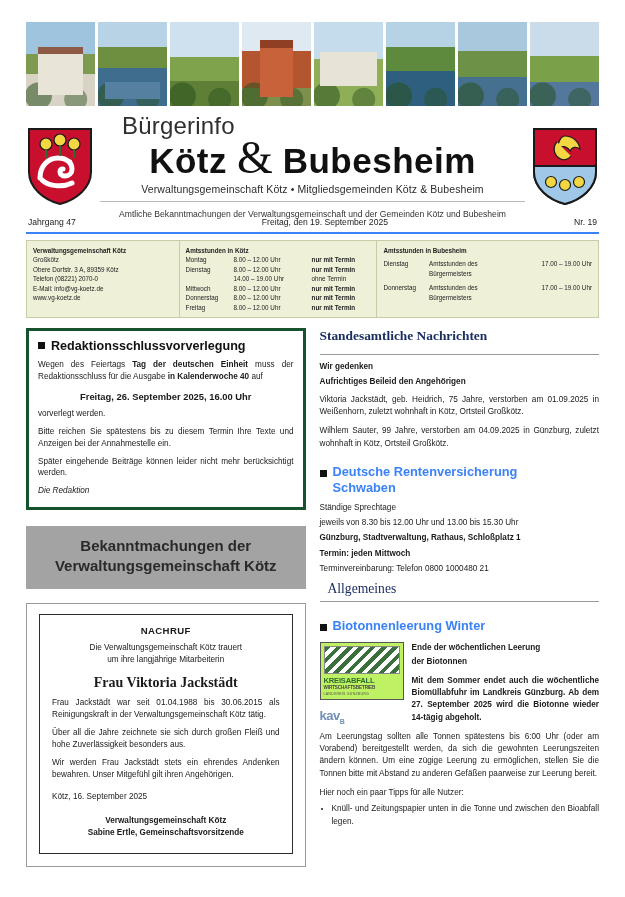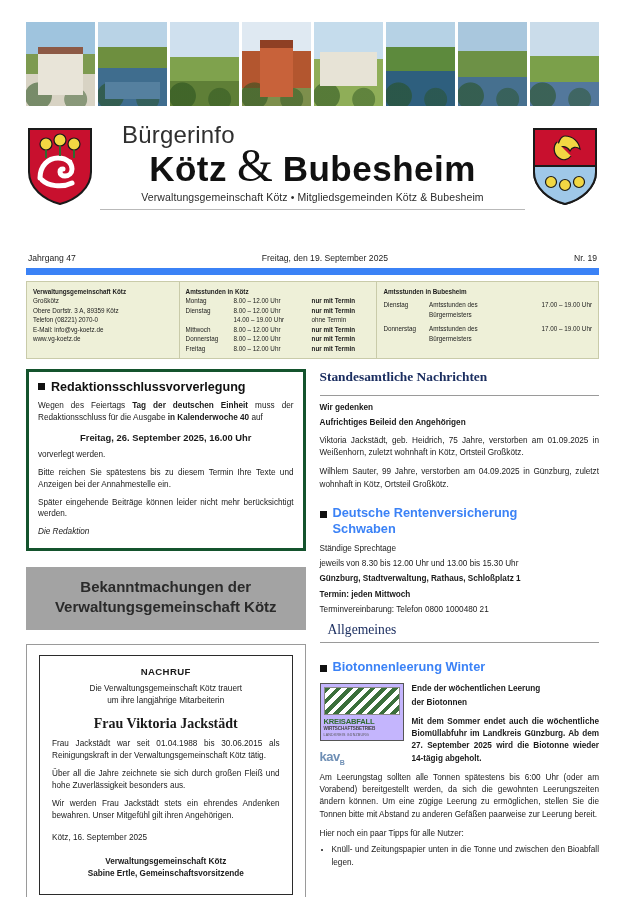--- a/index.html
+++ b/index.html
@@ -114,22 +114,21 @@
     border-top: 1px solid #b9b9b9;
     margin-top: 6px;
   }
   .issueline {
     display: flex;
     justify-content: space-between;
     align-items: center;
     font-size: 8.6px;
     color: #222;
     padding: 5px 2px 5px 2px;
-    border-bottom: 7px solid #3b82f6;
-    margin-top: 36px;
+    border-bottom: 2px solid #3b82f6;
   }
   .issueline .center { flex: 1 1 auto; text-align: center; }
 
   
   .infobar {
     display: flex;
     background: #eef0d8;
     border: 1px solid #c9cba9;
     margin-top: 6px;
     font-size: 6.3px;
@@ -281,21 +280,21 @@
     margin: 3px 0 0 0;
     text-align: justify;
   }
   .rbody.tight { margin-top: 1px; }
 
   .bio-wrap { display: flex; gap: 8px; margin-top: 8px; }
   .bio-logos { width: 84px; flex: 0 0 84px; }
   .logo-kreis {
     border: 1px solid #555;
     padding: 3px;
-    background: #c4b5fd;
+    background: #bef264;
   }
   .logo-kreis .bars {
     height: 26px;
     background:
       repeating-linear-gradient(135deg, #3b6f3b 0 4px, #ffffff 4px 8px);
     border: 1px solid #888;
   }
   .logo-kreis .lk {
     font-size: 7.6px;
     font-weight: bold;
@@ -379,20 +378,21 @@
 
     <div class="title-block">
       <div class="t-burger">Bürgerinfo</div>
       <div class="t-main">
         <span class="big">Kötz</span>
         <span class="amp">&amp;</span>
         <span class="big">Bubesheim</span>
       </div>
       <div class="t-sub">Verwaltungsgemeinschaft Kötz • Mitgliedsgemeinden Kötz &amp; Bubesheim</div>
       <div class="rule-thin"></div>
+      <div class="t-sub2">Amtliche Bekanntmachungen der Verwaltungsgemeinschaft und der Gemeinden Kötz und Bubesheim</div>
     </div>
 
     <svg class="crest" viewBox="0 0 68 80">
       <path d="M3 3 H65 V46 C65 62 50 74 34 78 C18 74 3 62 3 46 Z" fill="#c8102e" stroke="#1a1a1a" stroke-width="2"></path>
       <path d="M3 40 H65 V46 C65 62 50 74 34 78 C18 74 3 62 3 46 Z" fill="#9fc8e8" stroke="#1a1a1a" stroke-width="2"></path>
       <path d="M34 10 c8 0 14 6 15 13 c-4-3-8-2-10 2 c-3-5-9-6-13-2 c1-7 4-13 8-13 z" fill="#f2d743" stroke="#1a1a1a" stroke-width="1.2"></path>
       <path d="M26 16 c-4 4-4 12 2 16 c4 3 9 2 12-2" fill="#f2d743" stroke="#1a1a1a" stroke-width="1.2"></path>
       <circle cx="20" cy="56" r="5.5" fill="#f2d743" stroke="#1a1a1a" stroke-width="1.2"></circle>
       <circle cx="34" cy="59" r="5.5" fill="#f2d743" stroke="#1a1a1a" stroke-width="1.2"></circle>
       <circle cx="48" cy="56" r="5.5" fill="#f2d743" stroke="#1a1a1a" stroke-width="1.2"></circle>

